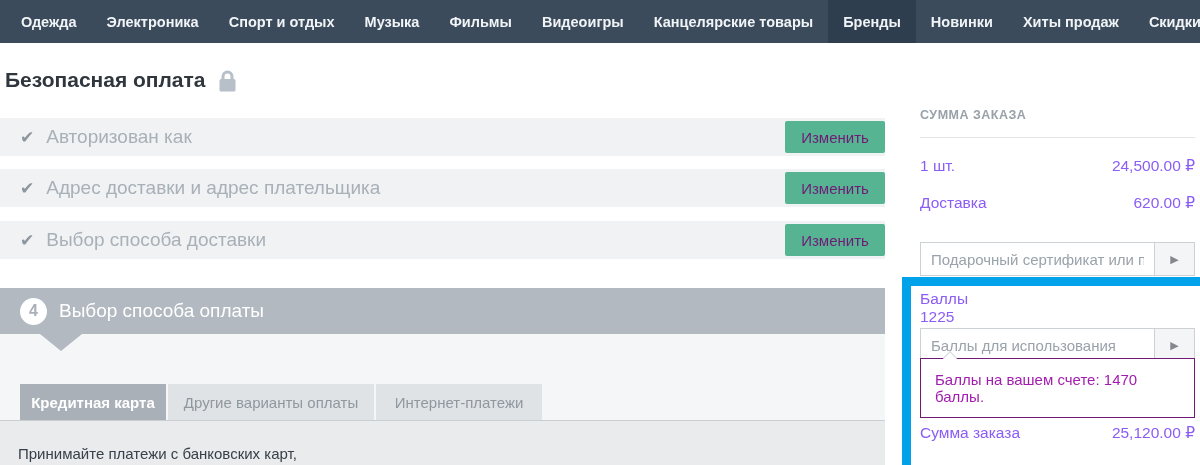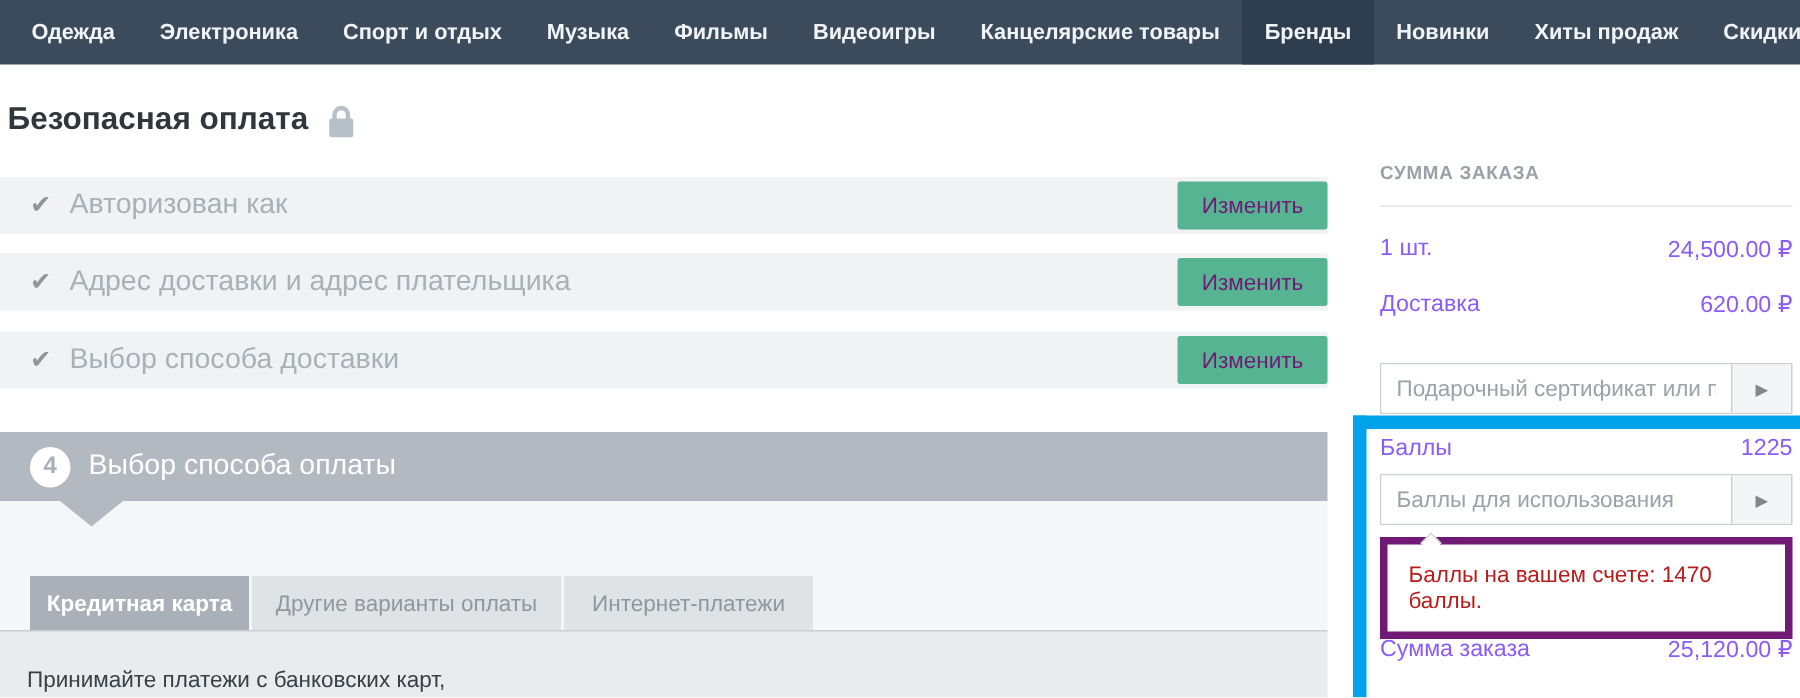--- a/index.html
+++ b/index.html
@@ -58,24 +58,24 @@
        font-size:15.5px;color:#8b5cf6;}
   .os-line .amt{white-space:nowrap;}
   .l1{top:57px;} .l2{top:94px;}
   .inp-group{position:absolute;left:0;width:275px;height:34px;display:flex;border:1px solid #CCD1D5;background:#fff;}
   .inp-group input{flex:1;border:none;outline:none;font-family:inherit;font-size:15px;color:#394049;
        padding:0 10px;min-width:0;background:#fff;}
   .inp-group input::placeholder{color:#9AA2AB;opacity:1;}
   .arrow-btn{width:40px;border:none;border-left:1px solid #CCD1D5;background:#F4F5F6;cursor:pointer;
        display:flex;align-items:center;justify-content:center;}
   .arrow-btn .tri{font-family:"DejaVu Sans",sans-serif;font-size:11px;color:#82888E;}
-  .g1{top:142px;} .g2{top:216px;justify-content:center;}
-  .points-line{top:190px;}
-  .tooltip{position:absolute;left:0;top:258px;width:275px;background:#fff;border:5px solid #701a75;
-       padding:12px 14px;font-size:15px;color:#b91c1c;}
+  .g1{top:142px;} .g2{top:228px;justify-content:center;}
+  .points-line{top:190px;flex-direction:column;}
+  .tooltip{position:absolute;left:0;top:258px;width:275px;background:#fff;border:1px solid #701a75;
+       padding:12px 14px;font-size:15px;color:#a21caf;}
   .tooltip .caret{position:absolute;top:-6px;left:24px;width:10px;height:10px;background:#fff;
        border-left:1px solid #D3D7DA;border-top:1px solid #D3D7DA;transform:rotate(45deg);}
   .total-line{top:324px;}
 
   
   .highlight-box{position:absolute;left:902px;top:277px;width:298px;height:188px;
        border-left:9px solid var(--highlight-blue);border-top:9px solid var(--highlight-blue);
        pointer-events:none;}
 </style>
 </head>

